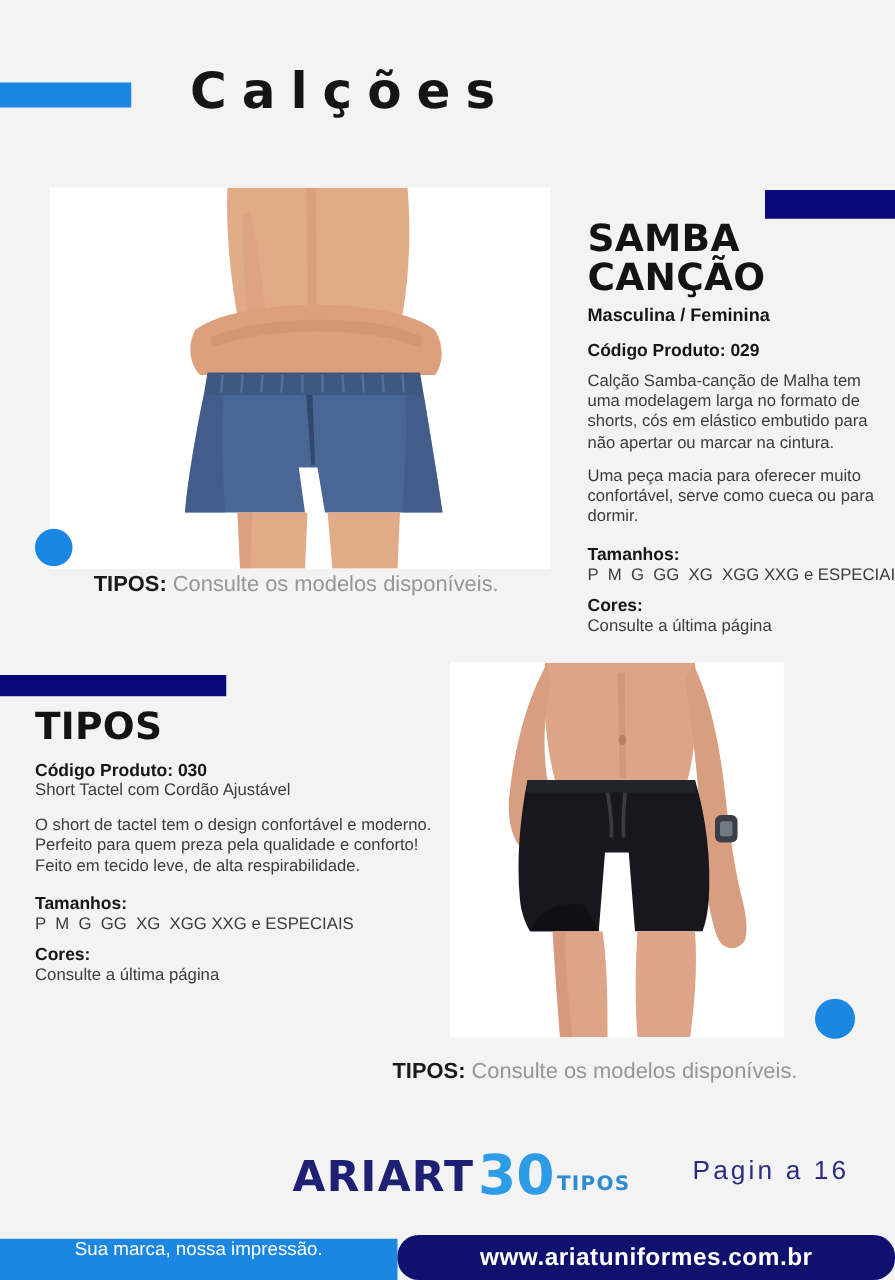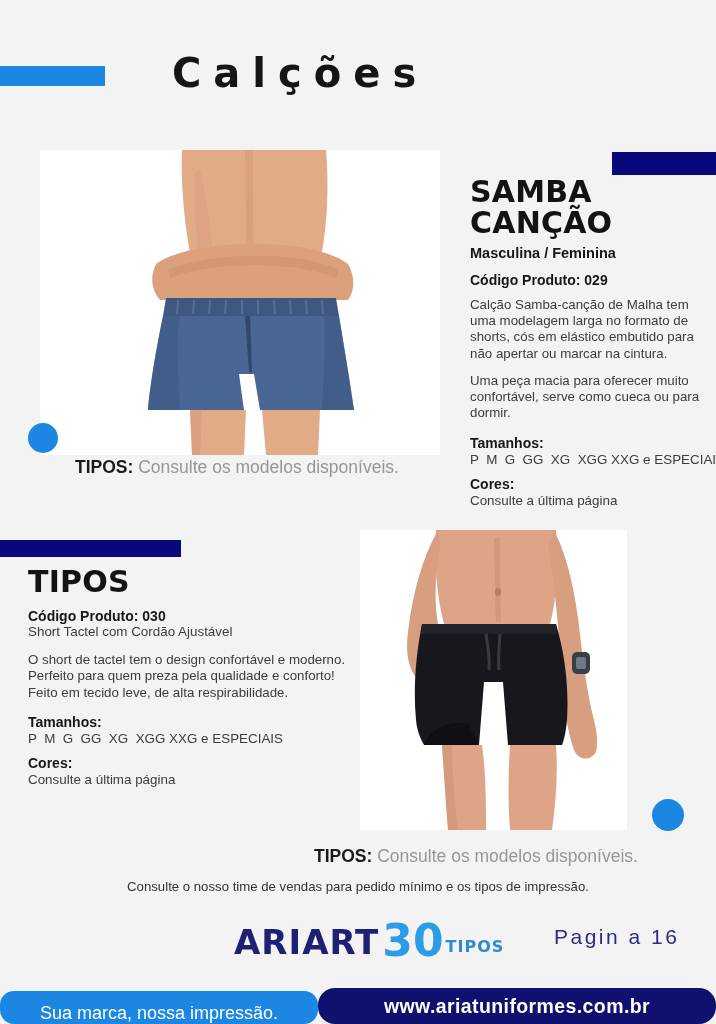--- a/index.html
+++ b/index.html
@@ -19,21 +19,21 @@
   *{margin:0;padding:0;box-sizing:border-box;}
   html,body{background:#e9e9ea;}
   .page{
     position:relative;width:716px;height:1024px;margin:0 auto;
     background:#f3f3f4;overflow:hidden;
     font-family:"Liberation Sans",sans-serif;color:var(--ink);
   }
   .abs{position:absolute;}
   
   .accent-bar{left:0;top:66px;width:105px;height:20px;background:var(--blue);}
-  .page-title{left:172px;top:50px;font-size:40px;font-weight:600;letter-spacing:.30em;color:#151515;font-family:"DejaVu Sans",sans-serif;}
+  .page-title{left:152px;top:50px;font-size:40px;font-weight:600;letter-spacing:.30em;color:#151515;font-family:"DejaVu Sans",sans-serif;}
   
   .navy-bar-1{left:612px;top:152px;width:104px;height:23px;background:var(--navy-bar);}
   .photo-box{background:#fff;overflow:hidden;}
   .photo-1{left:40px;top:150px;width:400px;height:305px;}
   .photo-2{left:360px;top:530px;width:267px;height:300px;}
   .dot{border-radius:50%;background:var(--blue);}
   .dot-1{left:28px;top:423px;width:30px;height:30px;}
   .dot-2{left:652px;top:799px;width:32px;height:32px;}
   .tipos{font-size:17.5px;color:var(--muted);white-space:nowrap;}
   .tipos b{color:#1a1a1a;font-weight:800;}
@@ -54,21 +54,21 @@
   .subtitle{font-size:13.4px;color:var(--body-ink);}
   .desc{margin-top:13px;}
   
   .consult-note{left:0;top:879px;width:716px;text-align:center;font-size:13.2px;color:#333;}
   .logo-row{left:234px;top:906px;height:52px;display:flex;align-items:flex-end;}
   .logo-ariart{font-family:"DejaVu Sans",sans-serif;font-weight:800;font-size:34px;line-height:.88;color:var(--logo-navy);letter-spacing:1px;}
   .logo-30{font-family:"DejaVu Sans",sans-serif;font-weight:800;font-size:44px;line-height:.78;color:var(--logo-blue);margin-left:3px;}
   .logo-anos{font-family:"DejaVu Sans",sans-serif;font-weight:800;font-size:16px;color:var(--logo-blue2);letter-spacing:1px;margin:0 0 2px 2px;}
   .pagina{left:534px;top:925px;font-size:21px;letter-spacing:2.5px;color:var(--pagina-navy);font-weight:500;margin-left:20px;}
   .footer-blue{left:0;top:991px;width:318px;height:33px;background:var(--blue);
-    display:flex;align-items:flex-end;justify-content:center;color:#fff;font-size:18px;border-radius:14px;}
+    display:flex;align-items:flex-start;justify-content:center;color:#fff;font-size:15px;}
   .footer-navy{left:318px;top:988px;width:398px;height:36px;background:var(--navy-footer);
     display:flex;align-items:center;justify-content:center;color:#fff;font-size:19.5px;font-weight:600;letter-spacing:.4px;border-radius:17px;}
 </style>
 </head>
 <body>
 
 <div class="page">
 
   <div class="abs accent-bar"></div>
   <h1 class="abs page-title">Calções</h1>
@@ -172,21 +172,20 @@
         <path d="M150,215 C148,245 148,275 150,300 L192,300 C196,272 198,242 196,215 Z" fill="#dda488"></path>
         <path d="M82,215 C84,245 86,275 88,300 L98,300 C95,272 92,242 92,215 Z" fill="#c58a6c" opacity="0.35"></path>
       </svg>
     </div>
 
     <div class="abs dot dot-2"></div>
 
     <div class="abs tipos tipos-2"><b>TIPOS:</b> <span>Consulte os modelos disponíveis.</span></div>
   </section>
 
-  <div class="abs consult-note">Consulte o nosso time de vendas para pedido mínimo e os tipos de impressão.</div>
 
   <div class="abs logo-row">
     <span class="logo-ariart">ARIART</span>
     <span class="logo-30">30</span>
     <span class="logo-anos">TIPOS</span>
   </div>
 
   <div class="abs pagina">Pagin a 16</div>
 
   <div class="abs footer-blue">

